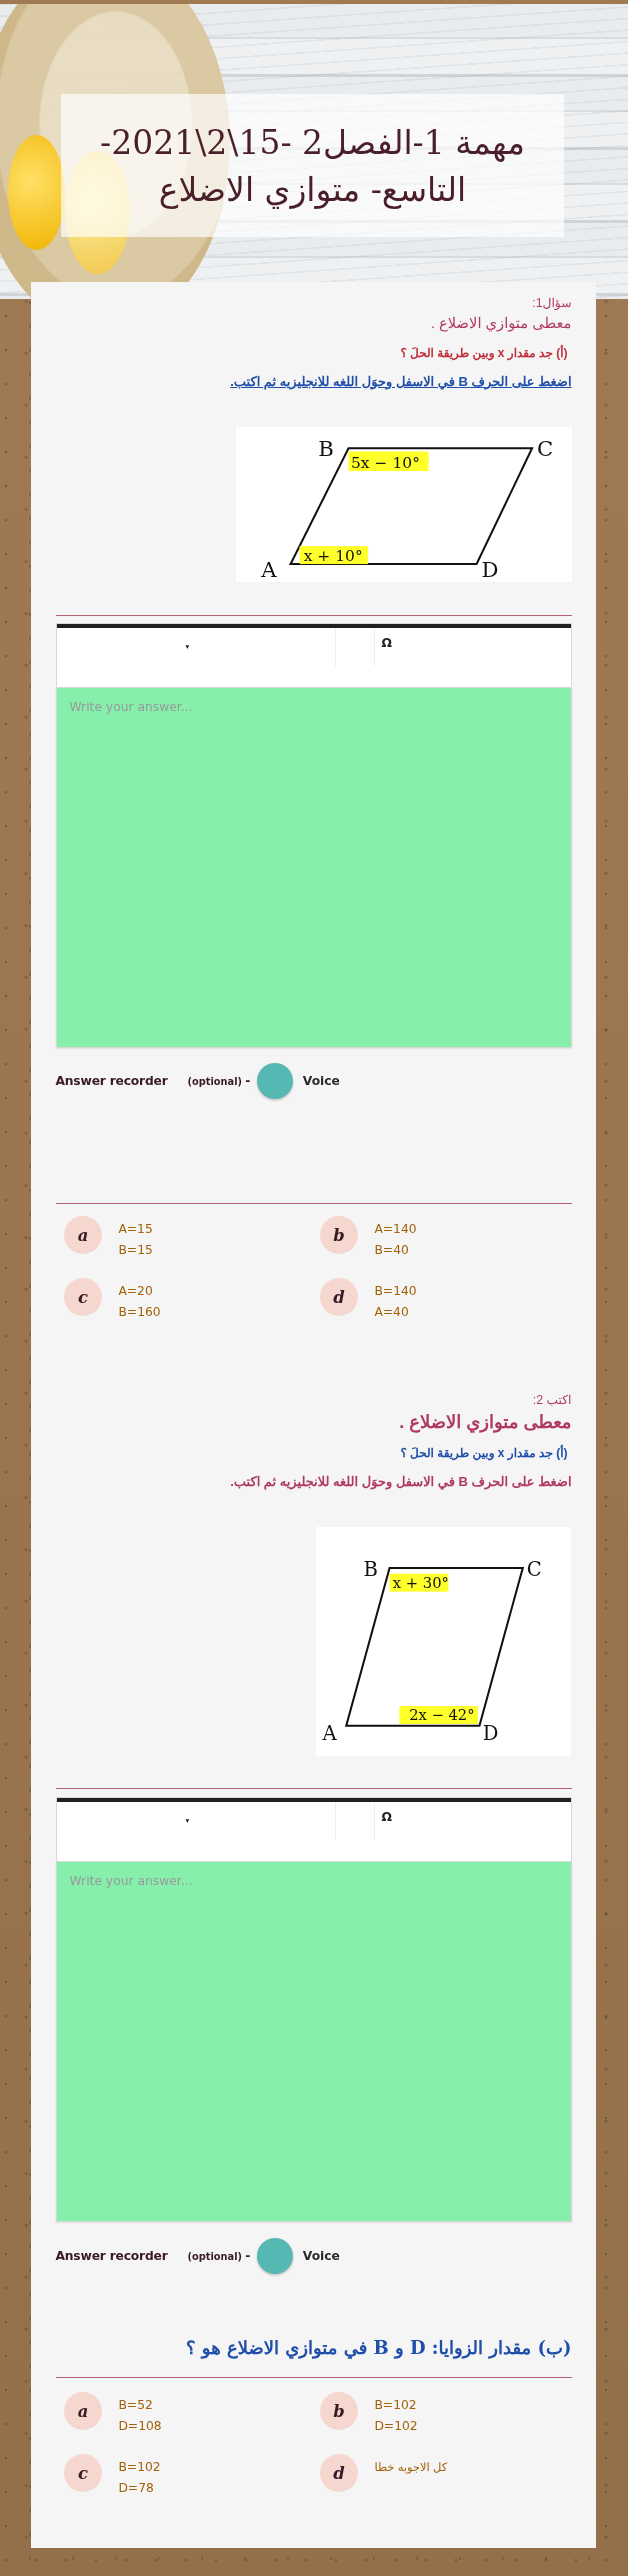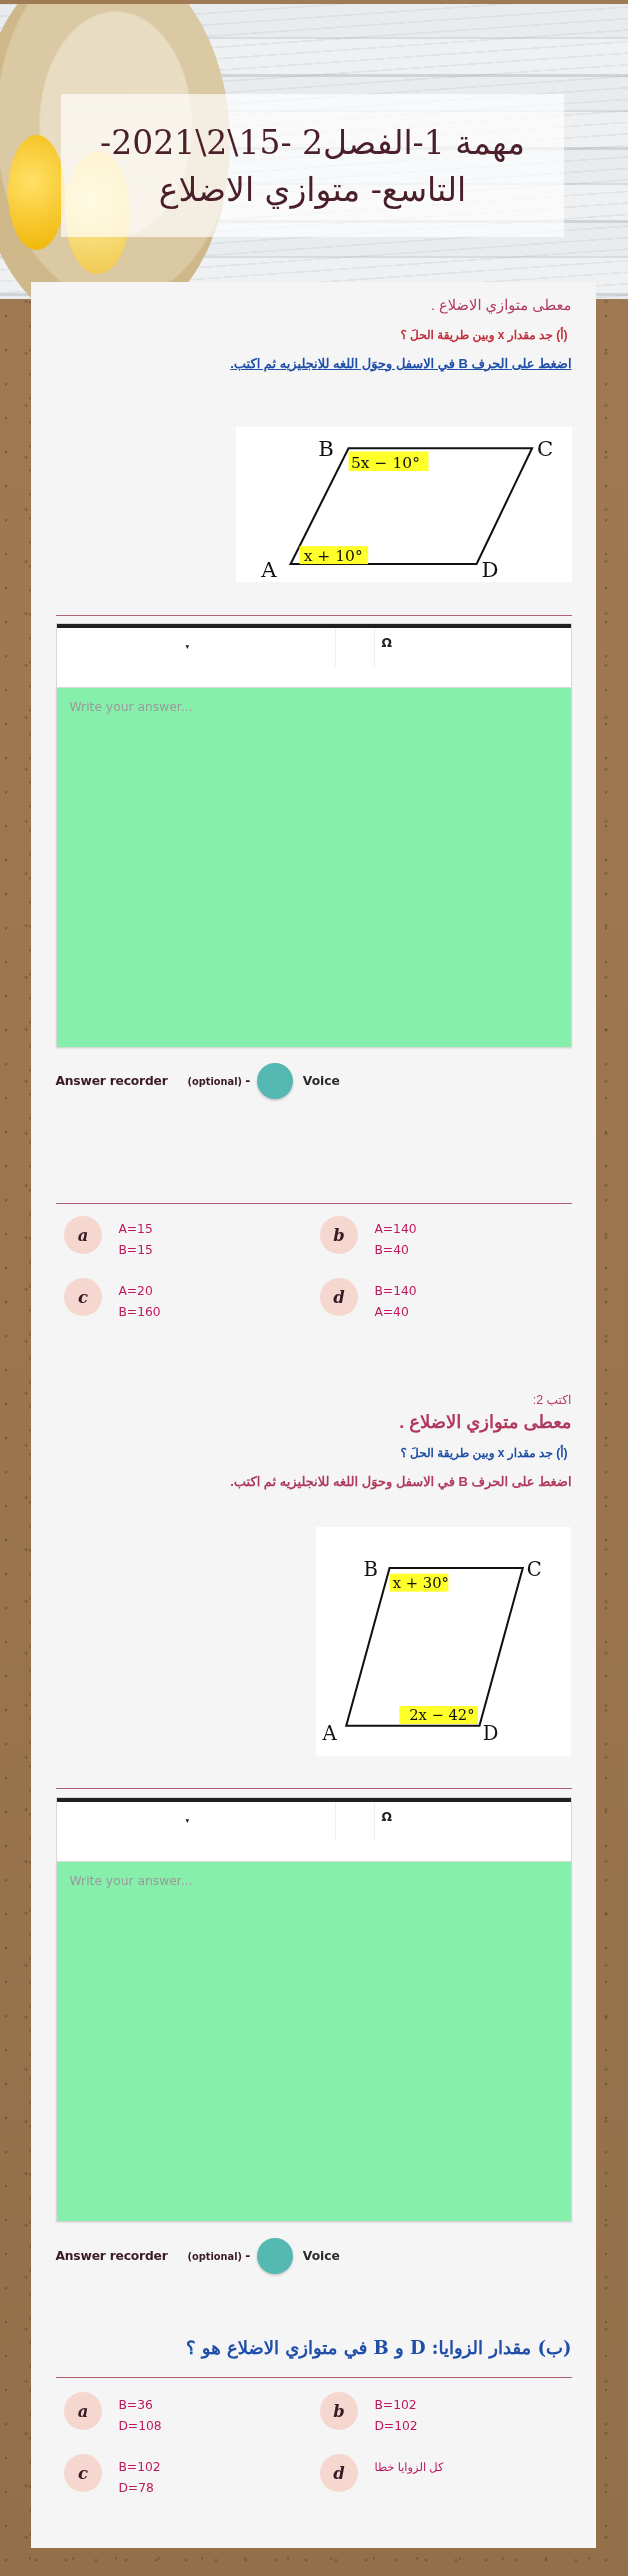--- a/index.html
+++ b/index.html
@@ -89,39 +89,40 @@
     position:absolute; left:24.5px; width:516px; direction:rtl; text-align:right;
     font-family:"DejaVu Serif", serif; font-weight:bold; font-size:18px; line-height:28px; margin:0;
   }
   .options { position:absolute; left:33px; width:507px; }
   .opt-row { position:absolute; display:flex; align-items:flex-start; width:237px; cursor:pointer; }
   .opt-badge {
     width:38px; height:38px; border-radius:50%; background:#f6d7cf; flex:none;
     display:flex; align-items:center; justify-content:center;
     font-family:"DejaVu Serif", serif; font-style:italic; font-size:16.4px; font-weight:bold; color:#3a1a26;
   }
-  .opt-text { margin-left:16.4px; padding-top:2.5px; font-family:"DejaVu Sans", sans-serif; font-size:12.3px; line-height:21px; color:#be185d; white-space:pre-line; }
+  .opt-text { margin-left:16.4px; padding-top:2.5px; font-family:"DejaVu Sans", sans-serif; font-size:12.3px; line-height:21px; color:#a16207; white-space:pre-line; }
   .opt-text.rtl { direction:rtl; font-family:"Liberation Sans", sans-serif; font-size:11.5px; }
 </style>
 </head>
 <body>
 
 <div class="header">
   <div class="wood-grain"></div>
   <div class="hat"></div>
   <div class="maraca1"></div>
   <div class="maraca2"></div>
   <div class="title-box">
     <h1 class="title">مهمة 1-الفصل2 -15\2\2021-التاسع- متوازي الاضلاع</h1>
   </div>
 </div>
 
 <div class="card">
 
   <div class="q-block" style="top:11.5px;">
+    <p class="q-label">سؤال1:</p>
     <p class="q-given">معطى متوازي الاضلاع .</p>
     <p class="q-main" style="color:#c0303a;">(أ)   جد مقدار x وبين طريقة الحلَ ؟</p>
     <p class="q-hint link">اضغط على الحرف B في الاسفل وحوَل اللغه للانجليزيه ثم اكتب.</p>
   </div>
 
   <div class="figure" style="left:205px; top:145px; width:336px; height:155px;">
     <svg width="336" height="155" viewBox="0 0 410 190">
       <polygon points="66,168 137,26 362,26 294,168" fill="none" stroke="#111" stroke-width="2.5"></polygon>
       <rect x="137" y="30" width="98" height="24" fill="#ffff2a"></rect>
       <rect x="77" y="146" width="84" height="22" fill="#ffff2a"></rect>
@@ -229,33 +230,33 @@
     <div class="rec-btn"></div>
     <span class="voice">Voice</span>
   </div>
 
   <p class="mc-title" style="top:2052px; color:#1f4fa8;">(ب)    مقدار الزوايا:  D   و    B   في متوازي الاضلاع هو ؟</p>
   <div class="divider" style="top:2095px;"></div>
 
   <div class="options" style="top:2110px;">
     <div class="opt-row" style="left:0; top:0;">
       <div class="opt-badge">a</div>
-      <div class="opt-text">B=36
+      <div class="opt-text">B=52
 D=108</div>
     </div>
     <div class="opt-row" style="left:256px; top:0;">
       <div class="opt-badge">b</div>
       <div class="opt-text">B=102
 D=102</div>
     </div>
     <div class="opt-row" style="left:0; top:62px;">
       <div class="opt-badge">c</div>
       <div class="opt-text">B=102
 D=78</div>
     </div>
     <div class="opt-row" style="left:256px; top:62px;">
       <div class="opt-badge">d</div>
-      <div class="opt-text rtl">كل الزوايا خطا</div>
+      <div class="opt-text rtl">كل الاجوبه خطا</div>
     </div>
   </div>
 
 </div>
 
 
 </body></html>

